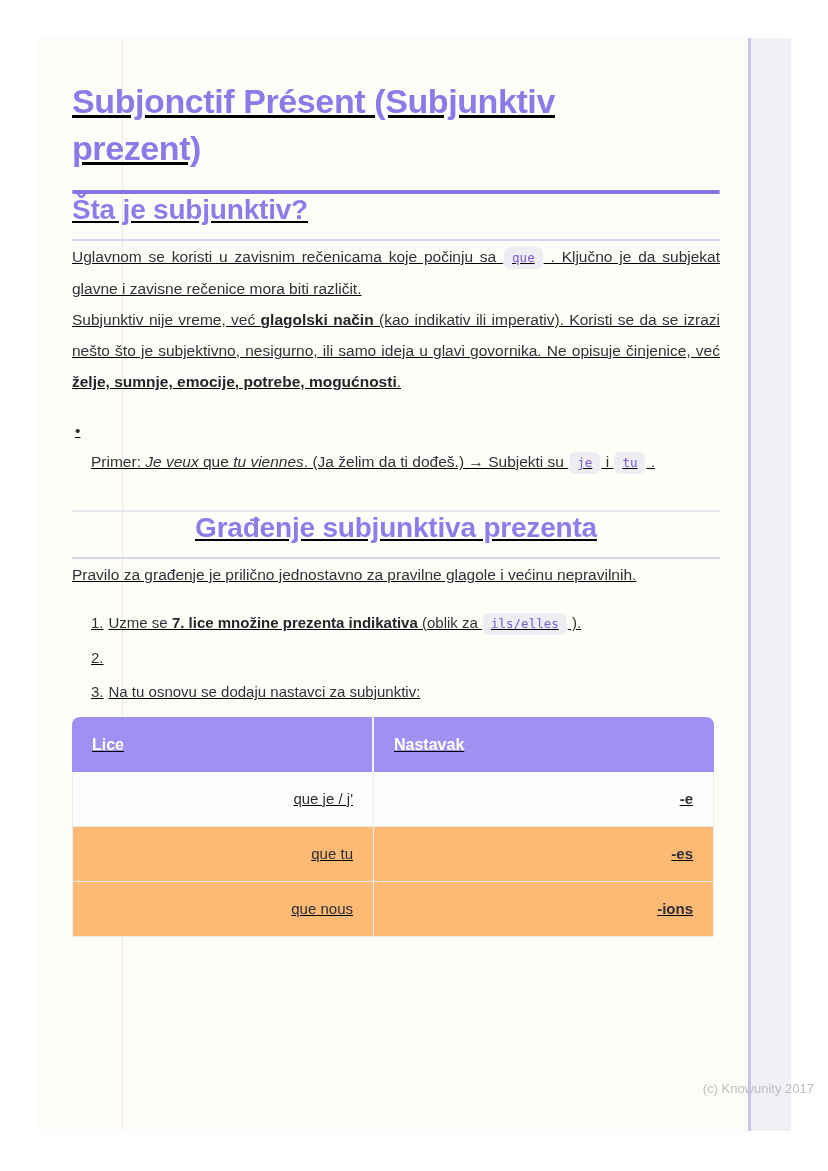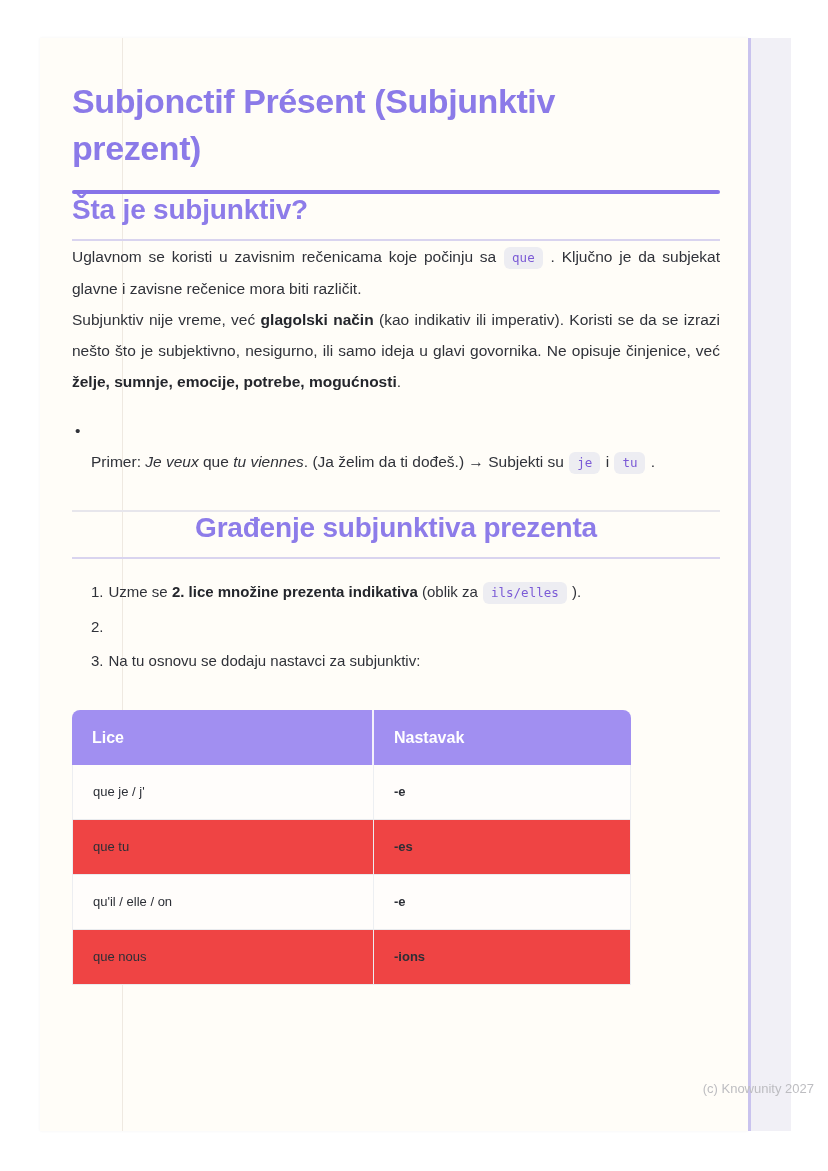--- a/index.html
+++ b/index.html
@@ -15,21 +15,21 @@
     width: 708px; height: 1093px;
     background: #fffdf8;
     box-shadow: 0 0 3px rgba(0,0,0,0.05);
     overflow: hidden;
   }
   .margin-line {
     position: absolute; left: 82px; top: 0;
     width: 1px; height: 100%;
     background: #efe9e1;
   }
-  .content { position: relative; padding: 40px 28px 12px 32px; }
+  .content { position: relative; padding: 40px 28px 12px 32px; text-decoration: underline; }
 
   h1.doc-title {
     margin: 0; max-width: 500px;
     font-size: 34px; line-height: 47px; font-weight: 700;
     letter-spacing: -0.4px;
     color: #8b7ae8;
   }
   .title-rule { height: 4px; background: #8673e8; margin-top: 18px; border-radius: 2px; }
 
   h2.section-heading {
@@ -59,37 +59,38 @@
   .bullet-item { display: flex; margin-top: 18px; font-size: 15.5px; line-height: 31px; color: #303239; }
   .bullet-marker { flex: 0 0 16px; padding-left: 3px; color: #303239; }
   .bullet-body { flex: 1; padding-right: 24px; margin-top: 31px; }
 
   .divider { height: 2px; background: #e7e6ec; margin-top: 32px; }
 
   .steps { margin-top: 20px; }
   .step { display: flex; padding-left: 19px; margin-bottom: 8px; font-size: 15px; line-height: 26px; color: #303239; }
   .step-num { margin-right: 5px; }
 
-  table.grammar-table { margin-top: 36px; width: 559px; border-collapse: separate; border-spacing: 0; }
+  table.grammar-table { margin-top: 12px; width: 642px; border-collapse: separate; border-spacing: 0; }
   table.grammar-table th {
     background: #a18ff1; color: #ffffff;
     font-size: 16px; font-weight: 600; text-align: left;
     padding: 16px 20px; line-height: 23px;
   }
   table.grammar-table th.col-lice { width: 260px; border-top-left-radius: 8px; border-right: 2px solid #f3f1fb; }
   table.grammar-table th.col-nastavak { border-top-right-radius: 8px; }
   table.grammar-table td {
-    font-size: 13px; color: #2c2f36; line-height: 22px;
+    font-size: 15px; color: #2c2f36; line-height: 22px;
     padding: 16px 20px;
     background: #fffdfb;
     border-bottom: 1px solid #e9ebee;
+    text-align: right;
   }
   table.grammar-table td:first-child { border-left: 1px solid #edeef1; border-right: 1px solid #edeff2; }
   table.grammar-table td:last-child { border-right: 1px solid #edeef1; }
-  table.grammar-table tr.alt td { background: #ef4444; }
+  table.grammar-table tr.alt td { background: #fdba74; }
   td.ending { font-weight: 700; color: #1f2127; }
 
   .next-page-strip {
     position: absolute; left: 748px; top: 38px;
     width: 43px; height: 1093px;
     background: #f1f0f6;
     border-left: 3px solid #c9c3ee;
     box-sizing: border-box;
   }
   .watermark {
@@ -115,25 +116,26 @@
 
     <div class="bullet-item">
       <span class="bullet-marker">•</span>
       <span class="bullet-body"><span>Primer: </span><em>Je veux</em><span> que </span><em>tu viennes</em><span>. (Ja želim da ti dođeš.) → Subjekti su </span><span class="code-badge">je</span><span> i </span><span class="code-badge">tu</span><span> .</span></span>
     </div>
 
     <div class="divider"></div>
 
     <h2 class="section-heading mt-sec2">Građenje subjunktiva prezenta</h2>
 
+    <p class="body-text mt-p">Pravilo za građenje je prilično jednostavno za pravilne glagole i većinu nepravilnih.</p>
 
     <div class="steps">
       <div class="step">
         <span class="step-num">1.</span>
-        <span><span>Uzme se </span><strong>2. lice množine prezenta indikativa</strong><span> (oblik za </span><span class="code-badge">ils/elles</span><span> ).</span></span>
+        <span><span>Uzme se </span><strong>7. lice množine prezenta indikativa</strong><span> (oblik za </span><span class="code-badge">ils/elles</span><span> ).</span></span>
       </div>
       <div class="step">
         <span class="step-num">2.</span>
       </div>
       <div class="step">
         <span class="step-num">3.</span>
         <span><span>Na tu osnovu se dodaju nastavci za subjunktiv:</span></span>
       </div>
     </div>
 
@@ -146,28 +148,24 @@
       </thead>
       <tbody>
         <tr>
           <td>que je / j'</td>
           <td class="ending">-e</td>
         </tr>
         <tr class="alt">
           <td>que tu</td>
           <td class="ending">-es</td>
         </tr>
-        <tr>
-          <td>qu'il / elle / on</td>
-          <td class="ending">-e</td>
-        </tr>
         <tr class="alt">
           <td>que nous</td>
           <td class="ending">-ions</td>
         </tr>
       </tbody>
     </table>
 
   </div>
 </div>
 
 <div class="next-page-strip"></div>
-<div class="watermark">(c) Knowunity 2027</div>
+<div class="watermark">(c) Knowunity 2017</div>
 
 </body></html>

